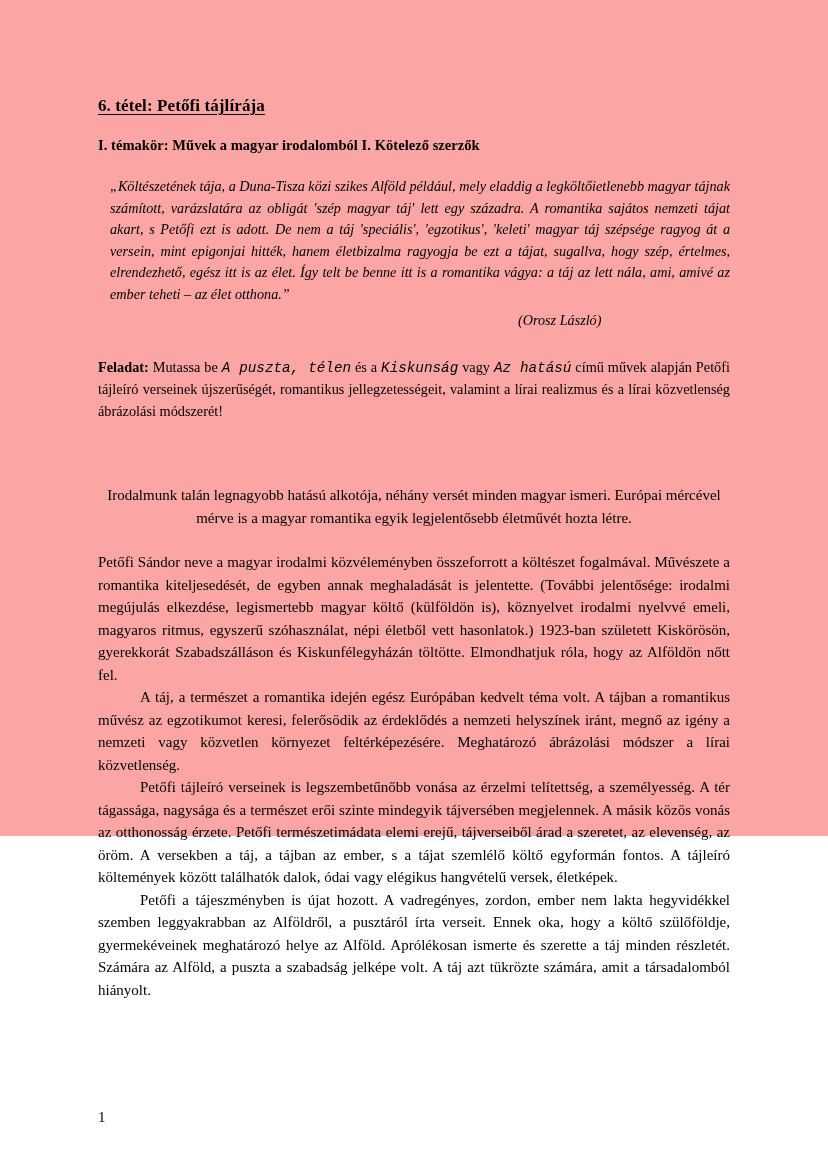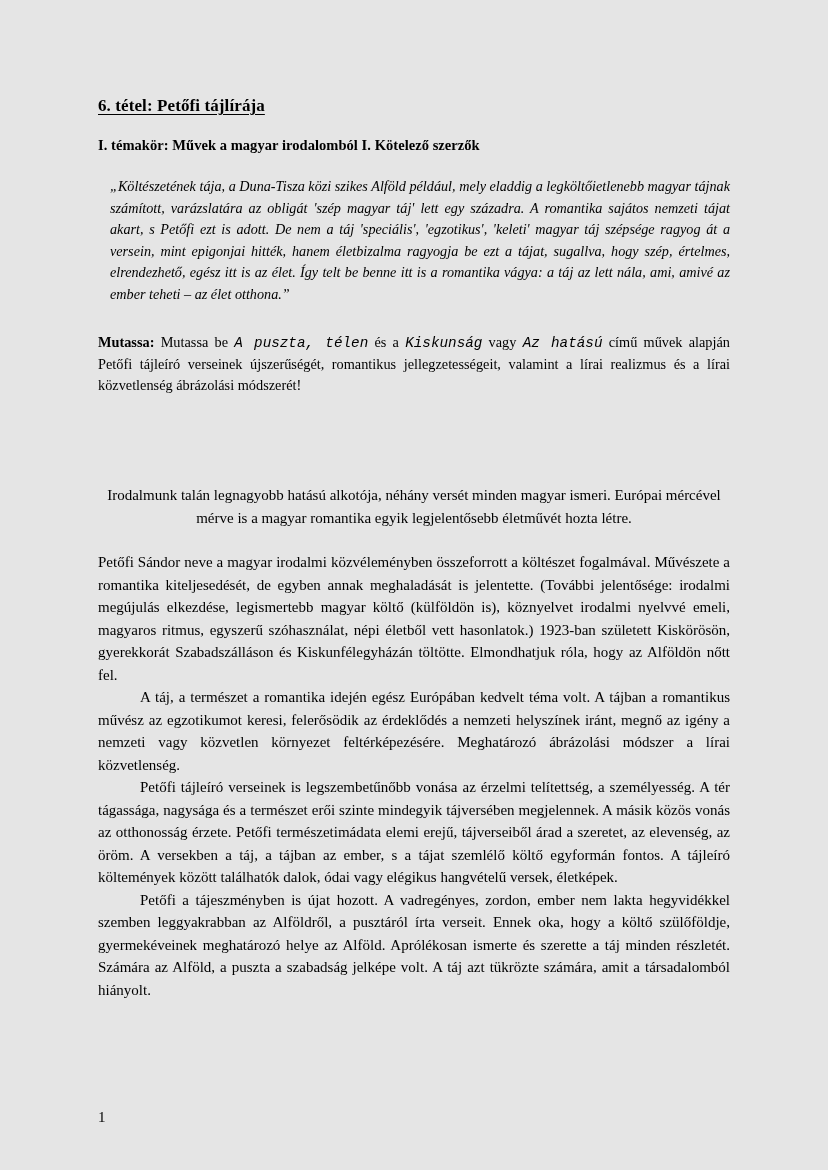--- a/index.html
+++ b/index.html
@@ -16,22 +16,22 @@
     font-family: "Liberation Serif", "DejaVu Serif", serif;
     color: #000000;
     -webkit-font-smoothing: antialiased;
   }
 
   .page {
     position: absolute;
     left: 0;
     top: 0;
     width: 828px;
-    height: 1170px;
-    background: #e5e5e5;
+    height: 836px;
+    background: #fca5a5;
   }
 
   .content {
     position: absolute;
     left: 98px;
     top: 95px;
     width: 632px;
   }
 
   
@@ -117,23 +117,24 @@
 
   <div class="content">
 
     <h1 class="doc-title">6. tétel: Petőfi tájlírája</h1>
 
     <p class="subhead">I. témakör: Művek a magyar irodalomból I. Kötelező szerzők</p>
 
 
     <p class="quote-block">„Költészetének tája, a Duna-Tisza közi szikes Alföld például, mely eladdig a legköltőietlenebb magyar tájnak számított, varázslatára az obligát 'szép magyar táj' lett egy századra. A romantika sajátos nemzeti tájat akart, s Petőfi ezt is adott. De nem a táj 'speciális', 'egzotikus', 'keleti' magyar táj szépsége ragyog át a versein, mint epigonjai hitték, hanem életbizalma ragyogja be ezt a tájat, sugallva, hogy szép, értelmes, elrendezhető, egész itt is az élet. Így telt be benne itt is a romantika vágya: a táj az lett nála, ami, amivé az ember teheti – az élet otthona.”</p>
 
+    <p class="quote-attrib">(Orosz László)</p>
 
     <p class="feladat">
-      <b>Mutassa:</b><span> Mutassa be </span><i>A puszta, télen</i><span> és a </span><i>Kiskunság</i><span> vagy </span><i>Az hatású</i><span> című művek alapján Petőfi tájleíró verseinek újszerűségét, romantikus jellegzetességeit, valamint a lírai realizmus és a lírai közvetlenség ábrázolási módszerét!</span>
+      <b>Feladat:</b><span> Mutassa be </span><i>A puszta, télen</i><span> és a </span><i>Kiskunság</i><span> vagy </span><i>Az hatású</i><span> című művek alapján Petőfi tájleíró verseinek újszerűségét, romantikus jellegzetességeit, valamint a lírai realizmus és a lírai közvetlenség ábrázolási módszerét!</span>
     </p>
 
   </div>
 
   <div class="body-section">
 
     <p class="para">Irodalmunk talán legnagyobb hatású alkotója, néhány versét minden magyar ismeri. Európai mércével mérve is a magyar romantika egyik legjelentősebb életművét hozta létre.</p>
 
     <div class="gap-sm"></div>
 

